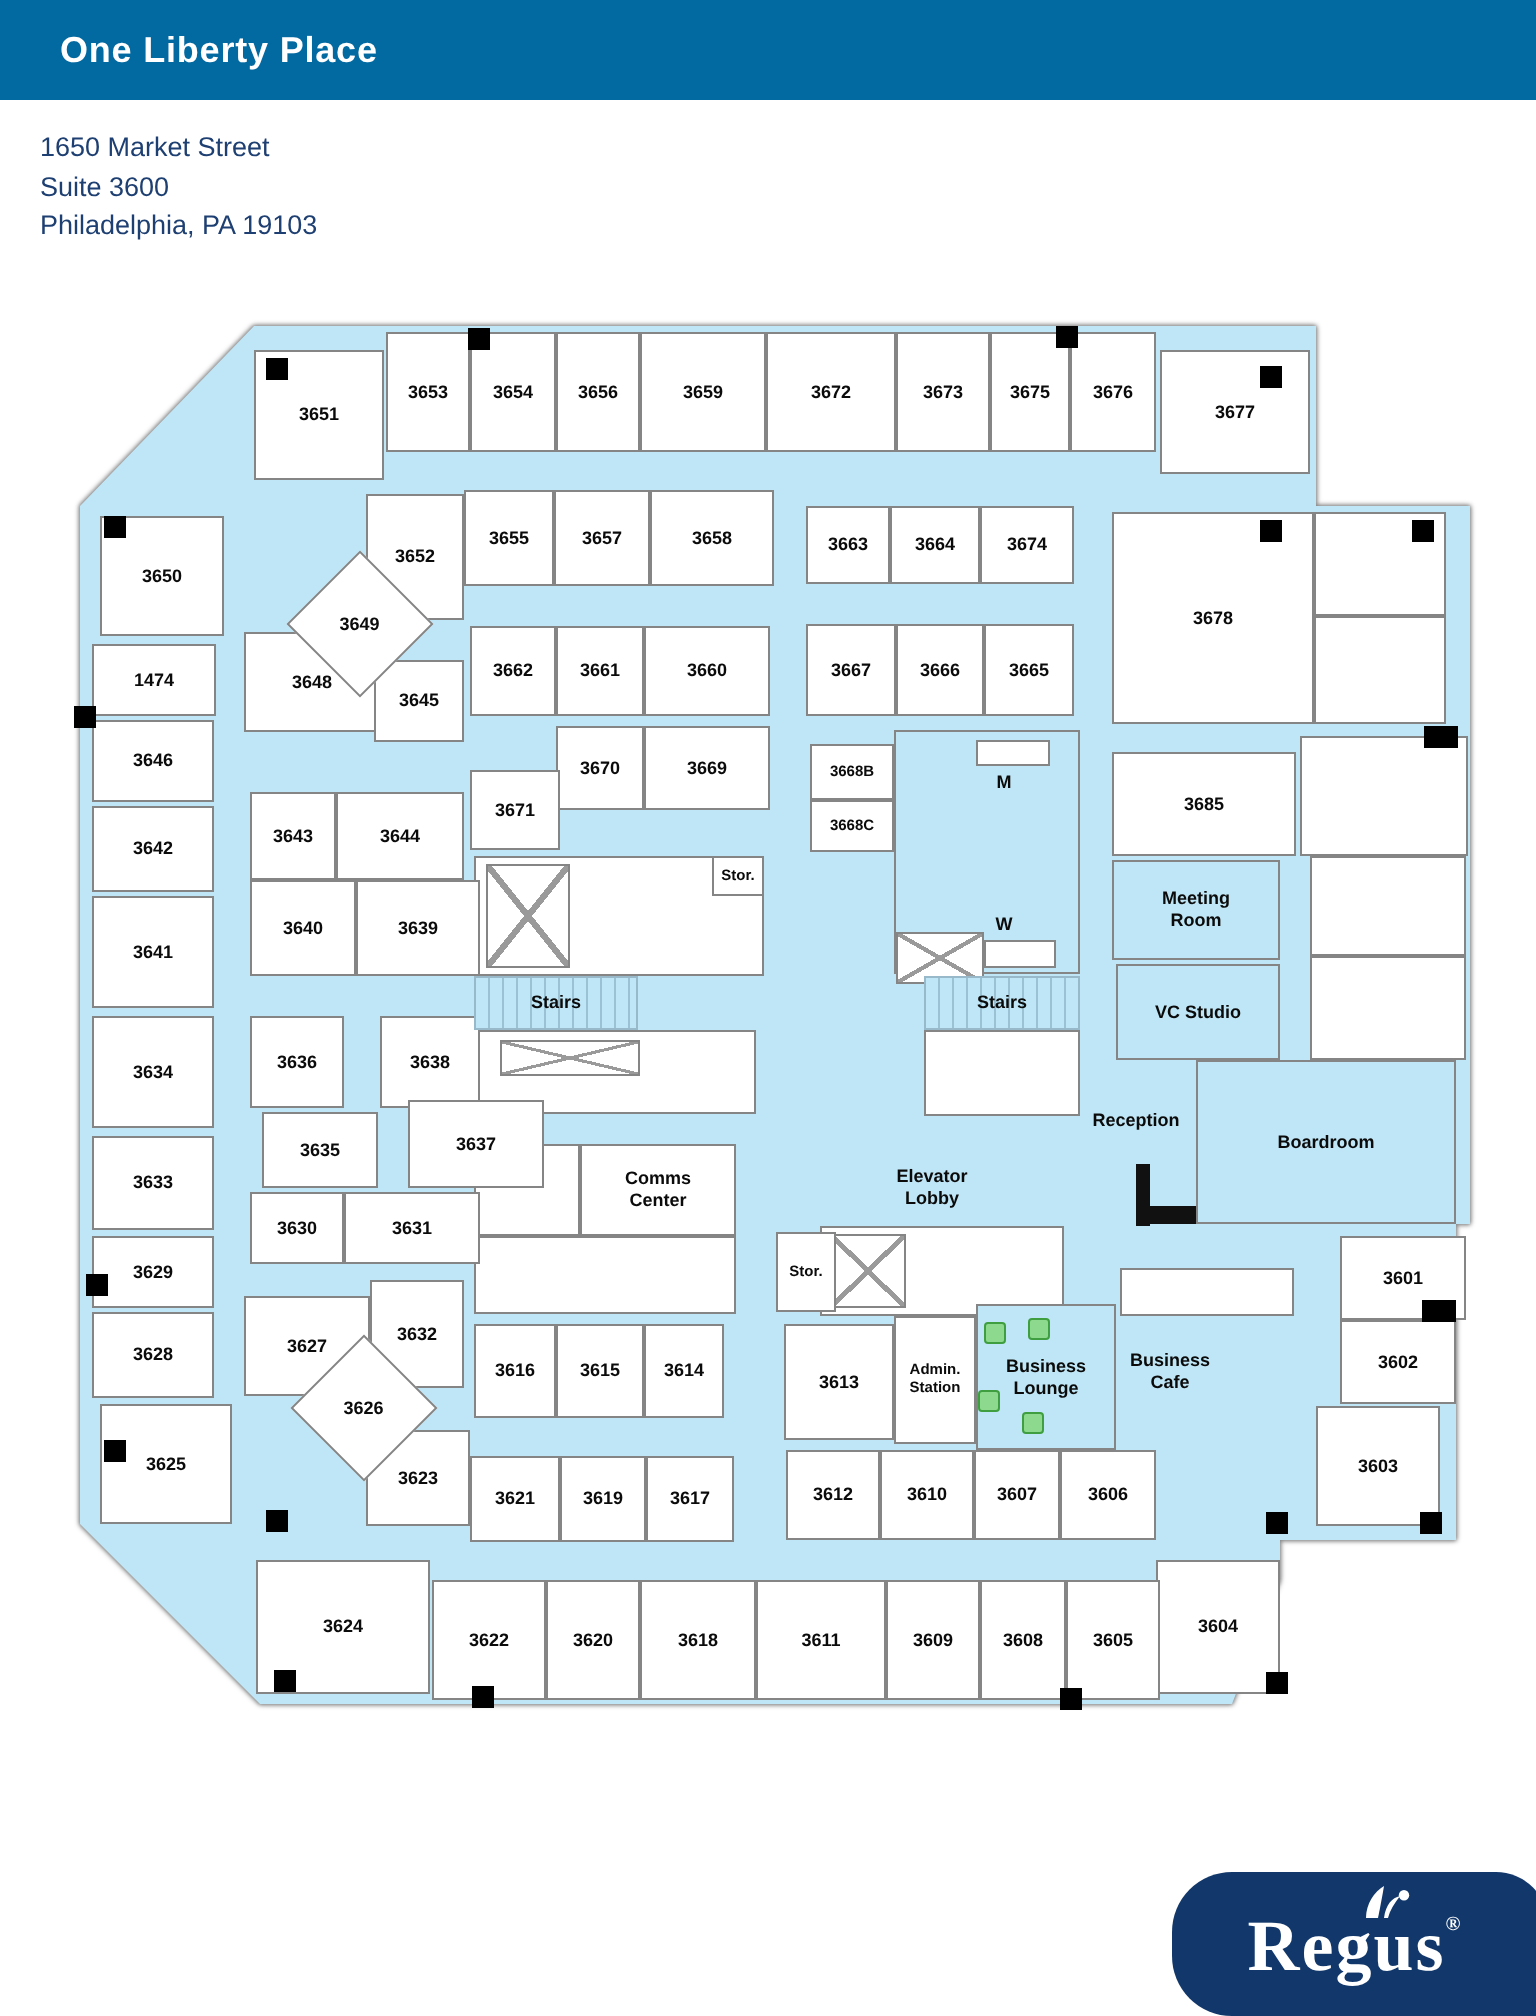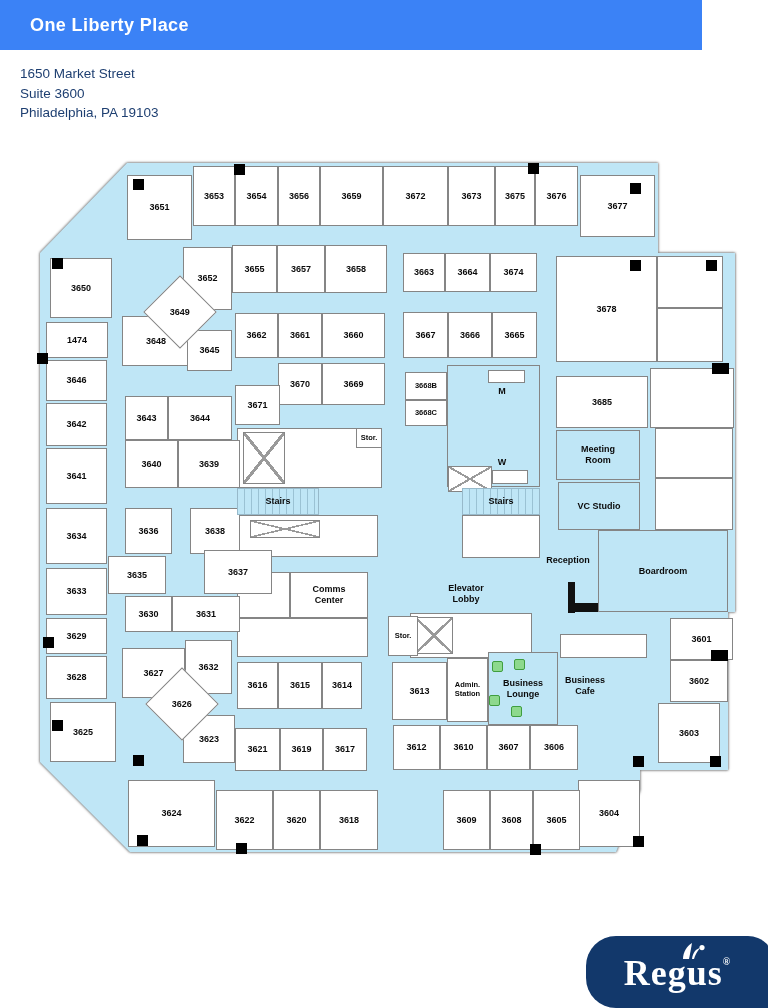--- a/index.html
+++ b/index.html
@@ -1,19 +1,19 @@
 <!DOCTYPE html>
 <html><head>
 <meta charset="utf-8">
 <style>
   html,body{margin:0;padding:0;background:#fff;}
   .page{position:relative;width:768px;height:1008px;background:#fff;overflow:hidden;
         font-family:"Liberation Sans",sans-serif;}
   
-  .header{position:absolute;left:0;top:0;width:702px;height:50px;background:#3b82f6;}
+  .header{position:absolute;left:0;top:0;width:768px;height:50px;background:#0369a1;}
   .header .title{position:absolute;left:30px;top:0;line-height:50px;color:#fff;
         font-size:18px;font-weight:bold;letter-spacing:.4px;}
   .address{position:absolute;left:20px;top:64px;color:#1e3f71;font-size:13.5px;line-height:19.5px;}
   
   .plan{position:absolute;left:0;top:150px;width:768px;height:715px;}
   .base-wrap{position:absolute;inset:0;filter:drop-shadow(0 0 1px #8a8a8a) drop-shadow(0 0 1px #8a8a8a);}
   .base{position:absolute;inset:0;background:#bfe6f6;
         clip-path:polygon(127px 13px,658px 13px,658px 103px,735px 103px,735px 462px,
         728px 462px,728px 620px,640px 620px,640px 640px,616px 702px,130px 702px,
         40px 612px,40px 103px);}
@@ -210,21 +210,21 @@
       </div>
       <div class="room t-o" style="left: 178px; top: 290px; width: 62px; height: 48px;">
         <span class="lbl">3639</span>
       </div>
       <div class="room t-o" style="left: 125px; top: 358px; width: 47px; height: 46px;">
         <span class="lbl">3636</span>
       </div>
       <div class="room t-o" style="left: 190px; top: 358px; width: 50px; height: 46px;">
         <span class="lbl">3638</span>
       </div>
-      <div class="room t-o" style="left: 108px; top: 406px; width: 58px; height: 38px;">
+      <div class="room t-o" style="left: 131px; top: 406px; width: 58px; height: 38px;">
         <span class="lbl">3635</span>
       </div>
       <div class="room t-o" style="left: 172px; top: 400px; width: 68px; height: 44px; margin-left: 32px;">
         <span class="lbl">3637</span>
       </div>
       <div class="room t-o" style="left: 125px; top: 446px; width: 47px; height: 36px;">
         <span class="lbl">3630</span>
       </div>
       <div class="room t-o" style="left: 172px; top: 446px; width: 68px; height: 36px;">
         <span class="lbl">3631</span>
@@ -287,20 +287,23 @@
         <span class="lbl">3624</span>
       </div>
       <div class="room t-o" style="left: 216px; top: 640px; width: 57px; height: 60px;">
         <span class="lbl">3622</span>
       </div>
       <div class="room t-o" style="left: 273px; top: 640px; width: 47px; height: 60px;">
         <span class="lbl">3620</span>
       </div>
       <div class="room t-o" style="left: 320px; top: 640px; width: 58px; height: 60px;">
         <span class="lbl">3618</span>
+      </div>
+      <div class="room t-o" style="left: 378px; top: 640px; width: 65px; height: 60px;">
+        <span class="lbl">3611</span>
       </div>
       <div class="room t-o" style="left: 443px; top: 640px; width: 47px; height: 60px;">
         <span class="lbl">3609</span>
       </div>
       <div class="room t-o" style="left: 490px; top: 640px; width: 43px; height: 60px;">
         <span class="lbl">3608</span>
       </div>
       <div class="room t-o" style="left: 533px; top: 640px; width: 47px; height: 60px;">
         <span class="lbl">3605</span>
       </div>

